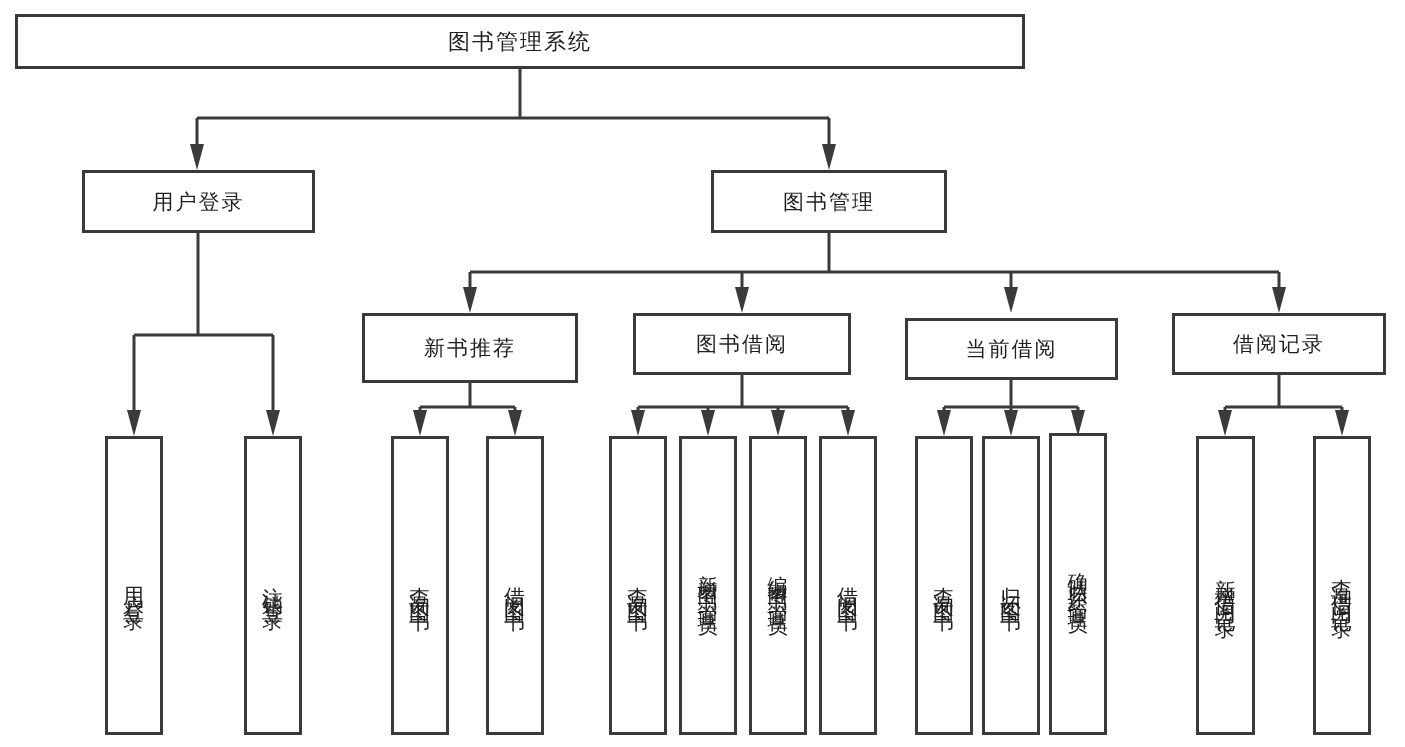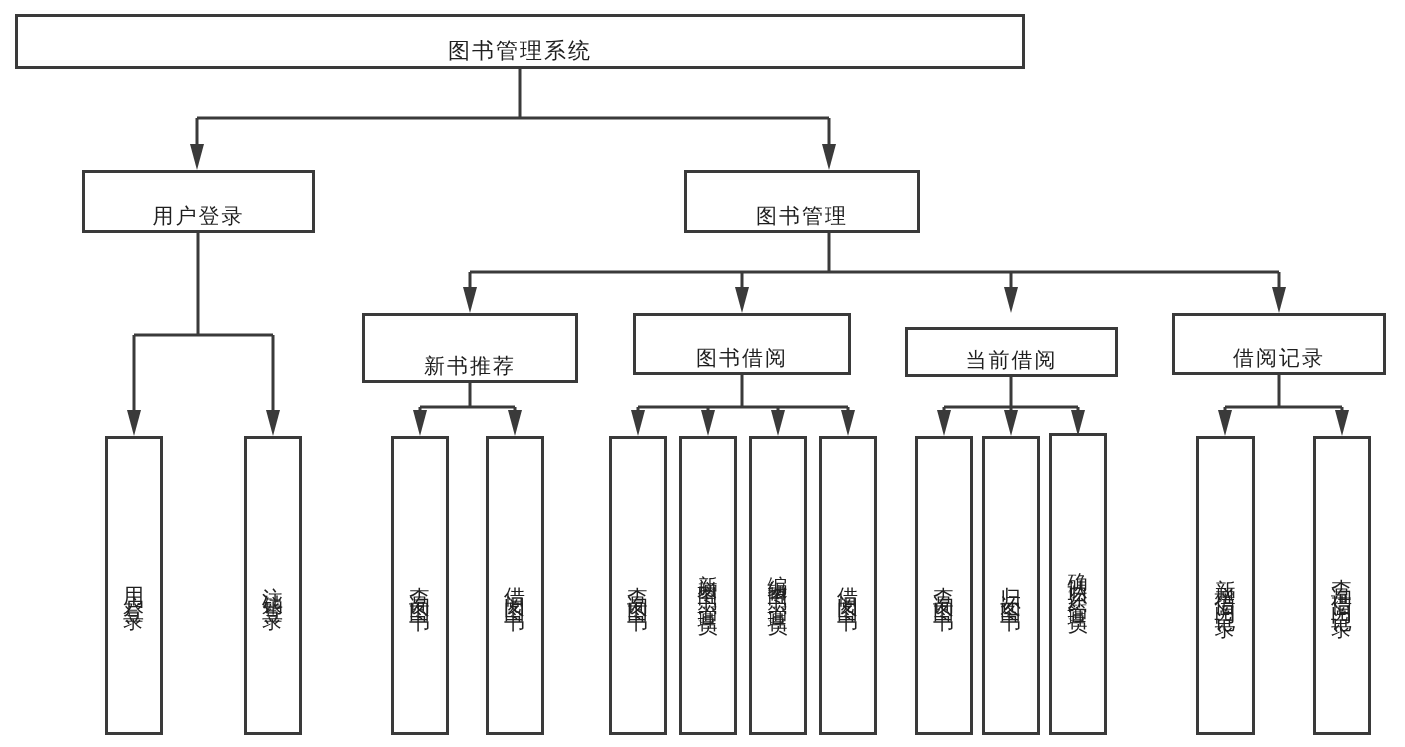--- a/index.html
+++ b/index.html
@@ -31,21 +31,21 @@
   }
   svg.connectors polygon {
     fill: var(--line);
     stroke: none;
   }
   .hbox {
     position: absolute;
     background: var(--background);
     border: 3px solid var(--line);
     display: flex;
-    align-items: flex-end;
+    align-items: center;
     justify-content: center;
     color: var(--text);
     font-size: 21px;
     letter-spacing: 2px;
     white-space: nowrap;
   }
   .hbox.root { font-size: 22px; }
   .vbox {
     position: absolute;
     background: var(--background);
@@ -114,31 +114,31 @@
     <polygon points="1335,410 1349,410 1342,436"></polygon>
   </svg>
 
   <div class="hbox root" style="left:15px; top:14px; width:1010px; height:55px;">
     <span>图书管理系统</span>
   </div>
 
   <div class="hbox" style="left:82px; top:170px; width:233px; height:63px;">
     <span>用户登录</span>
   </div>
-  <div class="hbox" style="left:684px; top:170px; width:236px; height:63px;">
+  <div class="hbox" style="left:711px; top:170px; width:236px; height:63px;">
     <span>图书管理</span>
   </div>
 
   <div class="hbox" style="left:362px; top:313px; width:216px; height:70px;">
     <span>新书推荐</span>
   </div>
   <div class="hbox" style="left:633px; top:313px; width:218px; height:62px;">
     <span>图书借阅</span>
   </div>
-  <div class="hbox" style="left:905px; top:327px; width:213px; height:50px;">
+  <div class="hbox" style="left:905px; top:318px; width:213px; height:62px;">
     <span>当前借阅</span>
   </div>
   <div class="hbox" style="left:1172px; top:313px; width:214px; height:62px;">
     <span>借阅记录</span>
   </div>
 
   <div class="vbox" style="left:105px; top:436px; width:58px; height:299px;">
     <span class="vtext">用户登录</span>
   </div>
   <div class="vbox" style="left:244px; top:436px; width:58px; height:299px;">

